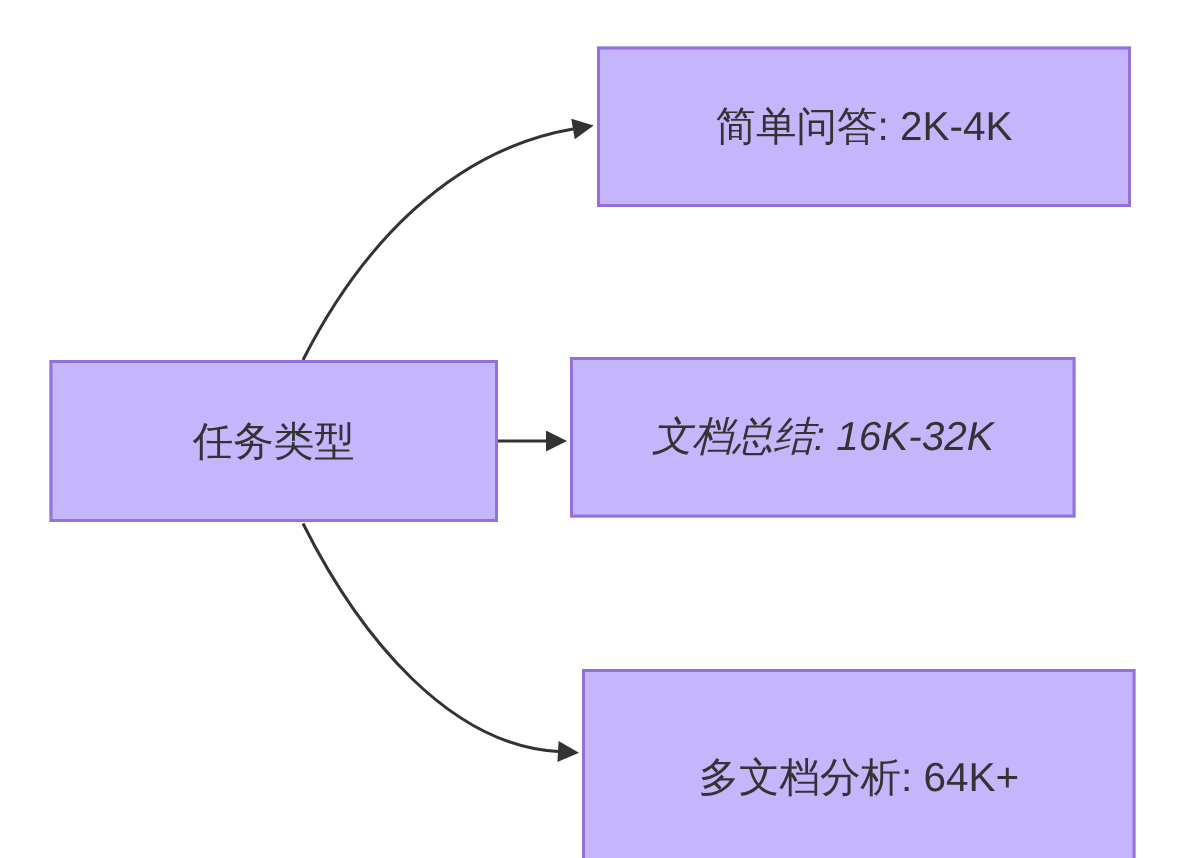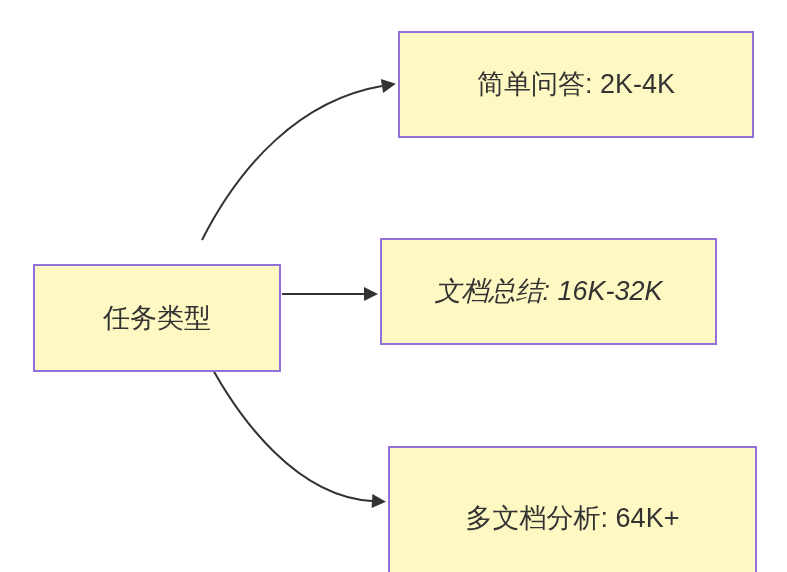--- a/index.html
+++ b/index.html
@@ -23,32 +23,32 @@
     height: 572px;
   }
   .edge-path {
     fill: none;
     stroke: #333333;
     stroke-width: 2px;
   }
   .node {
     position: absolute;
     box-sizing: border-box;
-    background: #fef9c3;
+    background: #c4b5fd;
     border: 2px solid #9370DB;
     display: flex;
     align-items: center;
     justify-content: center;
     color: #333333;
     font-size: 27px;
     line-height: 1.2;
     text-align: center;
     white-space: nowrap;
   }
-  .node-root    { left: 33px;  top: 240px; width: 248px; height: 108px; margin-top: 24px; }
+  .node-root    { left: 33px;  top: 240px; width: 299px; height: 108px; }
   .node-task-1  { left: 398px; top: 31px;  width: 356px; height: 107px; }
   .node-task-2  { left: 380px; top: 238px; width: 337px; height: 107px; font-style: italic; }
   .node-task-3  { left: 388px; top: 446px; width: 369px; height: 144px; }
 </style>
 </head>
 <body>
 
 <div class="canvas">
 
   <svg class="edges-layer" viewBox="0 0 787 572" xmlns="http://www.w3.org/2000/svg">

